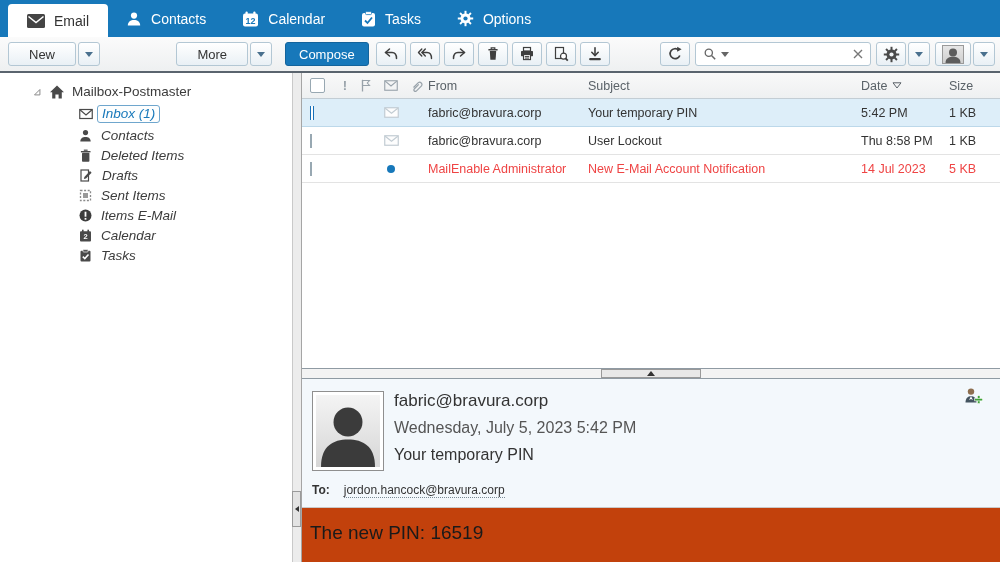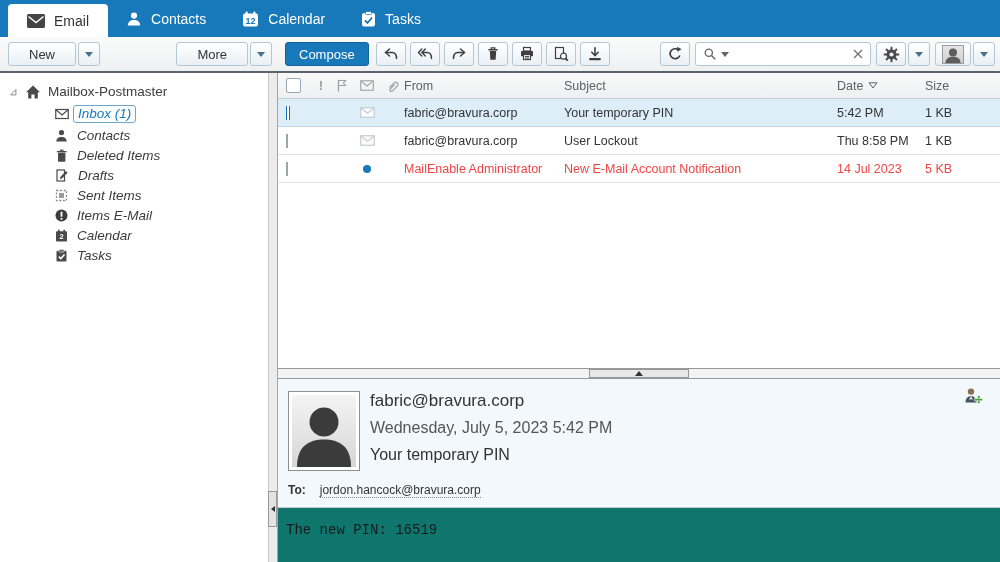--- a/index.html
+++ b/index.html
@@ -23,21 +23,21 @@
   .more-split { margin-left:auto; }
   .compose-wrap { margin-left:9px; }
   .tb-icons { display:flex; gap:4px; margin-left:7px; }
   .tb-right { margin-left:auto; display:flex; align-items:center; gap:5px; padding-right:5px; }
   .searchbox { width:176px; height:24px; background:#fff; border:1px solid #b3c7d4; border-radius:3px; display:flex; align-items:center; gap:4px; padding:0 7px; }
   .searchbox input { flex:1; min-width:0; border:none; outline:none; font-size:12px; font-family:"Liberation Sans",sans-serif; background:transparent; }
   .avatar-btn { width:36px; padding:0 4px; }
   .avatar-chip { width:22px; height:19px; background:linear-gradient(#e6e6e6,#cfcfcf); border:1px solid #9a9a9a; display:flex; align-items:flex-end; justify-content:center; overflow:hidden; }
 
   
-  .main { display:flex; height:490px; }
+  .main { display:flex; height:490px;padding-left:24px; }
 
   .sidebar { width:268px; flex:none; background:#fff; padding-top:9px; overflow:hidden; }
   .tree-root { display:flex; align-items:center; gap:7px; padding:2px 4px 4px 8px; font-size:13.5px; color:#3c3c3c; cursor:pointer; }
   .tree-item { display:flex; align-items:center; gap:9px; padding:2px 4px 3px 55px; font-size:13.5px; color:#3c3c3c; cursor:pointer; }
   .tree-item .label { line-height:15px;font-style:italic; }
   .tree-item.selected .label { color:#1778ba; border:1px solid #6fa6cd; border-radius:3px; padding:0 4px 1px 4px; margin-left:-5px; background:#fdfefe; }
 
   .vsplitter { width:10px; flex:none; background:#ececec; border-left:1px solid #c9c9c9; border-right:1px solid #a5a5a5; position:relative; cursor:col-resize; }
   .vhandle { position:absolute; left:-1px; top:418px; width:9px; height:36px; background:#e3e3e3; border:1px solid #9a9a9a; display:flex; align-items:center; justify-content:center; cursor:pointer; }
   .tri-left { width:0; height:0; border:3px solid transparent; border-right:4px solid #333; margin-right:2px; }
@@ -71,21 +71,21 @@
   .pv-avatar svg { display:block; width:100%; height:100%; }
   .pv-text { margin-left:82px; }
   .pv-from { font-size:17px; color:#333; }
   .pv-date { font-size:16px; color:#555; margin-top:8px; }
   .pv-subject { font-size:16px; color:#333; margin-top:9px; }
   .pv-to { position:absolute; left:10px; bottom:9px; font-size:12px; display:flex; gap:14px; align-items:baseline; }
   .to-label { font-weight:bold; color:#333; }
   .to-link { color:#333; border-bottom:1px dotted #7a8a94; cursor:pointer; }
   .add-contact { position:absolute; right:16px; top:8px; cursor:pointer; }
 
-  .preview-body { height:55px; flex:none; background:#0f766e; padding:14px 0 0 8px; font-family:Liberation Mono, monospace; font-size:14px; color:#1a1a1a; }
+  .preview-body { height:55px; flex:none; background:#c2410c; padding:14px 0 0 8px; font-family:Liberation Sans, sans-serif; font-size:19px; color:#1a1a1a; }
 
   svg { display:block; }
 </style>
 </head>
 <body>
 
 <div class="app">
 
   <div class="navbar">
     <div class="tab active">
@@ -119,20 +119,39 @@
     </div>
     <div class="tab">
       <span>
         <svg width="15" height="16" viewBox="0 0 15 16">
             <rect x="1" y="2" width="13" height="13.5" rx="2" fill="#fff"></rect>
             <rect x="4.5" y="0.6" width="6" height="3" rx="1" fill="#fff" stroke="#1778ba" stroke-width="0.8"></rect>
             <path d="M4 9.5 L6.5 12 L11 6.5" stroke="#1778ba" stroke-width="1.8" fill="none"></path>
           </svg>
       </span>
       <span>Tasks</span>
+    </div>
+    <div class="tab">
+      <span>
+        <svg width="17" height="17" viewBox="0 0 17 17">
+            <g fill="#fff">
+              <rect x="7.5" y="0.8" width="2" height="3.6" transform="rotate(0 8.5 8.5)"></rect>
+              <rect x="7.5" y="0.8" width="2" height="3.6" transform="rotate(45 8.5 8.5)"></rect>
+              <rect x="7.5" y="0.8" width="2" height="3.6" transform="rotate(90 8.5 8.5)"></rect>
+              <rect x="7.5" y="0.8" width="2" height="3.6" transform="rotate(135 8.5 8.5)"></rect>
+              <rect x="7.5" y="0.8" width="2" height="3.6" transform="rotate(180 8.5 8.5)"></rect>
+              <rect x="7.5" y="0.8" width="2" height="3.6" transform="rotate(225 8.5 8.5)"></rect>
+              <rect x="7.5" y="0.8" width="2" height="3.6" transform="rotate(270 8.5 8.5)"></rect>
+              <rect x="7.5" y="0.8" width="2" height="3.6" transform="rotate(315 8.5 8.5)"></rect>
+              <circle cx="8.5" cy="8.5" r="5"></circle>
+            </g>
+            <circle cx="8.5" cy="8.5" r="2.1" fill="#1778ba"></circle>
+          </svg>
+      </span>
+      <span>Options</span>
     </div>
   </div>
 
   <div class="toolbar">
     <div class="tb-left">
       <div class="split">
         <div class="btn">New</div>
         <div class="btn arrow">
             <span class="caret-down"></span>
           </div>

